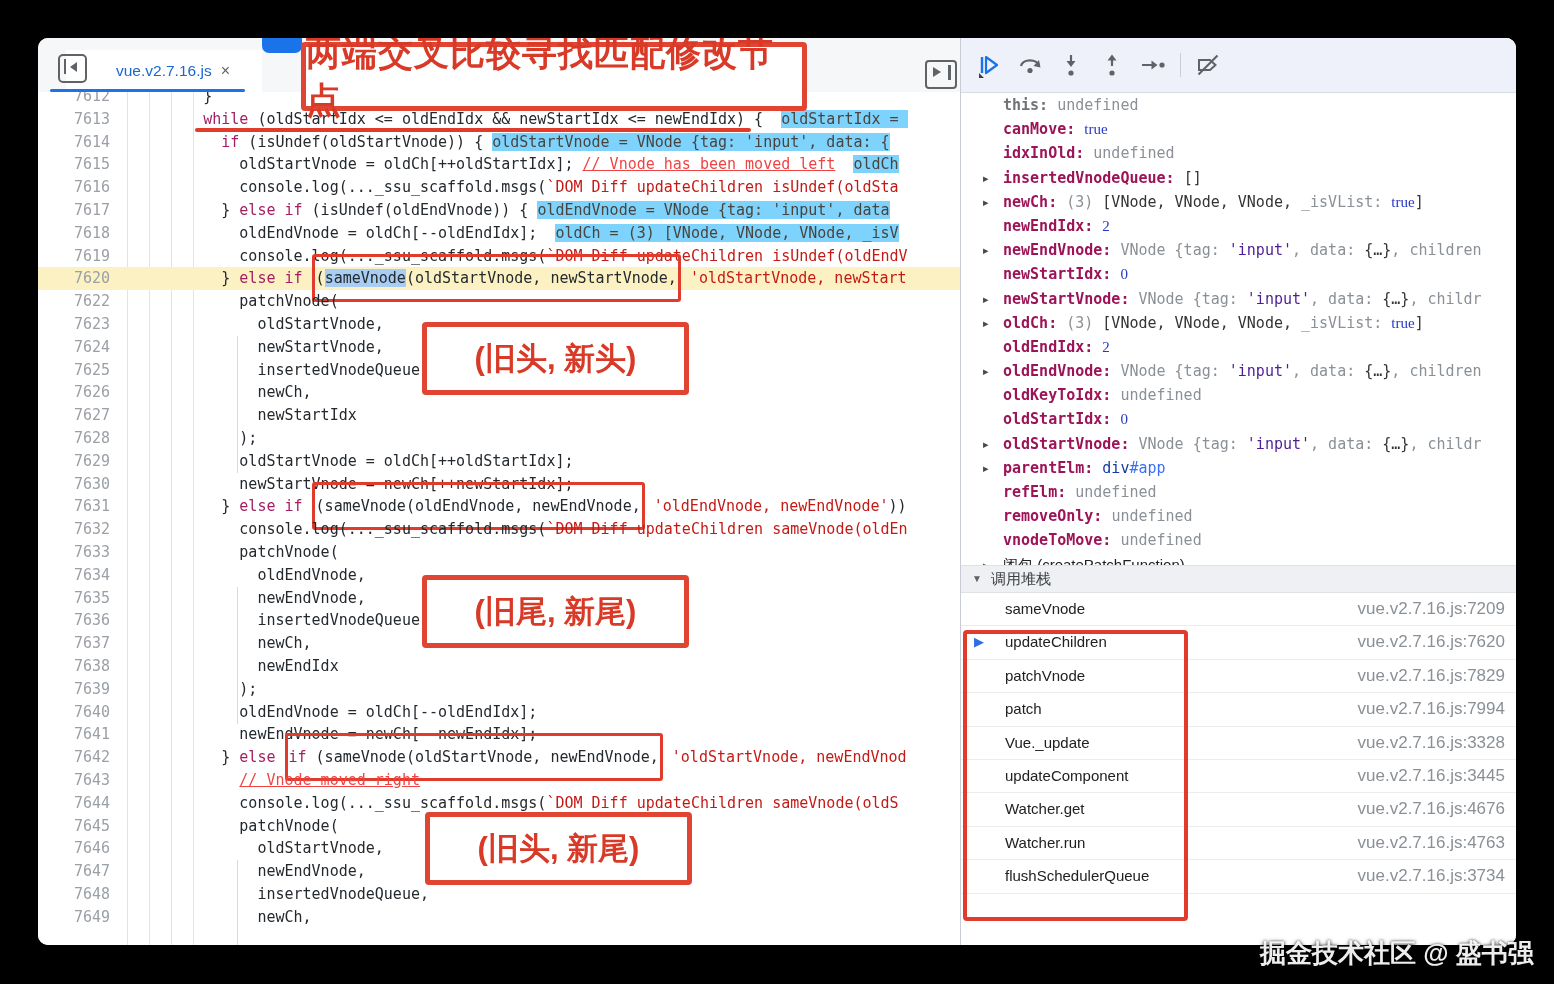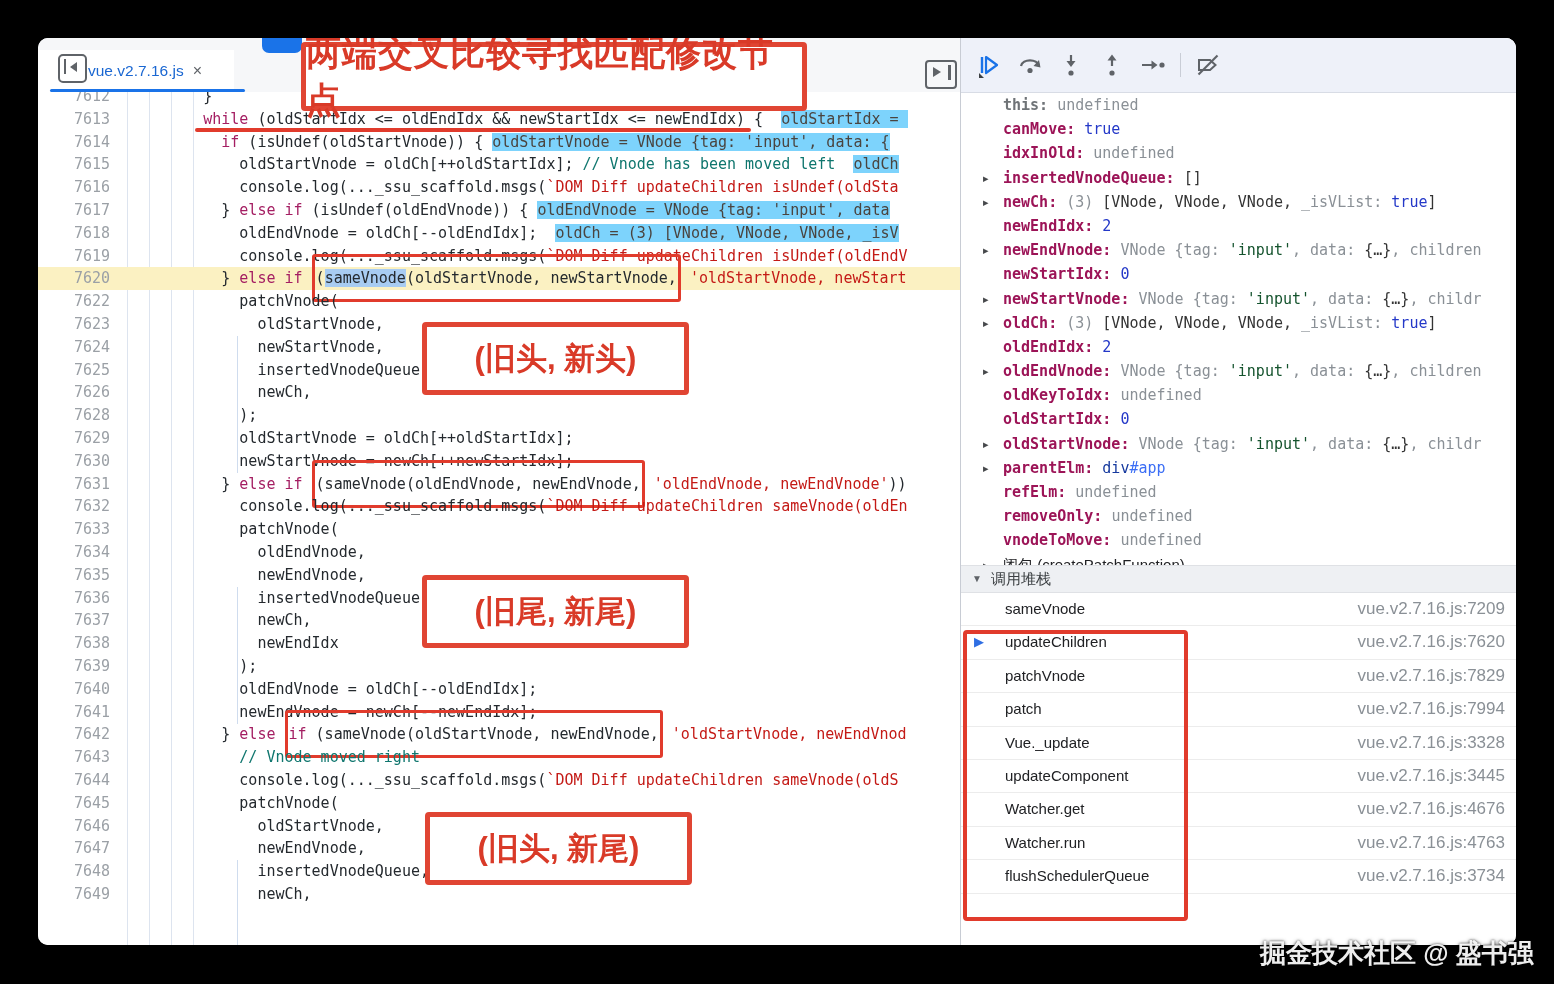--- a/index.html
+++ b/index.html
@@ -7,21 +7,21 @@
   .win{position:absolute;left:38px;top:38px;width:1478px;height:907px;background:#fff;
     border-radius:10px;overflow:hidden;box-shadow:0 8px 30px rgba(0,0,0,.55);}
   
   .tabbar{position:absolute;left:0;top:0;width:922px;height:54px;background:#f6f7f9;
     border-bottom:1px solid #dfe1e5;}
   .navtoggle{position:absolute;left:20px;top:16px;width:25px;height:25px;border:2px solid #5f6368;
     border-radius:5px;}
   .navtoggle .bar{position:absolute;left:4px;top:3px;width:2px;height:15px;background:#5f6368;}
   .navtoggle .tri{position:absolute;left:10px;top:6px;width:0;height:0;border-top:5px solid transparent;
     border-bottom:5px solid transparent;border-right:7px solid #5f6368;}
-  .tab{position:absolute;left:0;top:12px;width:196px;height:42px;background:#fff;
+  .tab{position:absolute;left:28px;top:12px;width:196px;height:42px;background:#fff;
     display:flex;align-items:center;padding-left:50px;box-sizing:border-box;
     font-size:15.5px;color:#1a67d2;}
   .tab .close{color:#5f6368;margin-left:9px;font-size:16px;}
   .tabline{position:absolute;left:12px;top:51px;width:195px;height:3px;background:#1a73e8;border-radius:2px;}
   .bluenub{position:absolute;left:224px;top:0;width:40px;height:15px;background:#1a73e8;border-radius:0 0 7px 7px;}
   .dockicon{position:absolute;left:887px;top:22px;width:28px;height:25px;border:2px solid #5f6368;border-radius:4px;}
   .dockicon .tri{position:absolute;left:6px;top:5px;width:0;height:0;border-top:5.5px solid transparent;
     border-bottom:5.5px solid transparent;border-left:8px solid #5f6368;}
   .dockicon .bar{position:absolute;right:4px;top:3px;width:3px;height:15px;background:#5f6368;}
   
@@ -29,21 +29,21 @@
   .guide{position:absolute;width:1px;background:#dde4ef;top:0;bottom:0;}
   .guide2{position:absolute;width:1px;background:#cfdcee;}
   .lines{position:absolute;left:0;top:-7px;right:0;}
   .line{display:flex;height:22.8px;line-height:22.8px;white-space:pre;
     font-family:"DejaVu Sans Mono","Liberation Mono",monospace;font-size:15px;}
   .line .num{width:74px;padding-right:2px;box-sizing:border-box;text-align:right;color:#9ba0a6;flex:none;}
   .line .txt{margin-left:28px;color:#24292e;}
   .line.cur{background:#fbf1c2;}
   .t-k{color:#a41e62;}
   .t-s{color:#c41a16;}
-  .t-c{color:#0f766e;}
+  .t-c{color:#ef4444;text-decoration:underline;}
   .t-h{background:#7dd3fc;color:#4a443f;}
   .t-w{background:#a8ccf2;}
   .redbox{border:3px solid #e13b2c;border-radius:3px;padding:12px 1px;}
   .underline7613{position:absolute;left:157px;top:90px;width:556px;height:4px;background:#e13b2c;border-radius:2px;z-index:5;}
   
   .anno{position:absolute;background:#fff;border:5px solid #e04533;border-radius:4px;
     display:flex;align-items:center;justify-content:center;color:#d93a28;font-weight:bold;z-index:40;margin-left:7px;}
   .anno.top{left:256px;top:4px;width:496px;height:59px;font-size:35px;letter-spacing:1px;}
   .anno.small{width:257px;height:63px;font-size:31px;}
   .csbox{position:absolute;left:925px;top:592px;width:217px;height:283px;border:4px solid #e13b2c;
@@ -56,23 +56,23 @@
   .ticon{width:28px;height:28px;flex:none;}
   .tsep{width:1px;height:24px;background:#c9cdd6;flex:none;}
   .scope{height:472px;overflow:hidden;}
   .srow{height:24.2px;line-height:24.2px;position:relative;white-space:nowrap;overflow:hidden;
     font-family:"DejaVu Sans Mono","Liberation Mono",monospace;font-size:15px;padding-left:42px;}
   .srow .arr{position:absolute;left:22px;color:#46484b;font-size:11px;font-family:"Liberation Sans",sans-serif;}
   .sn-m{color:#9c1457;font-weight:bold;}
   .sn-g{color:#6f7377;font-weight:bold;}
   .sn-d{color:#202124;font-family:"Liberation Sans",sans-serif;}
   .v-g{color:#8a9096;}
-  .v-b{color:#2438c8;}
+  .v-b{color:#2438c8;font-family:Liberation Serif, serif;}
   .v-d{color:#333;}
-  .v-r{color:#14532d;text-align:center;}
+  .v-r{color:#4c1d95;text-align:center;}
   .v-n{color:#16399e;}
   .v-b2{color:#3b6ef5;}
   .srow .rightval{position:absolute;left:510px;color:#80868b;font-family:"Liberation Sans",sans-serif;}
   .cshead{height:26px;line-height:26px;background:#eef0f3;border-top:1px solid #dfe1e5;
     border-bottom:1px solid #dfe1e5;font-size:15px;color:#3c4043;padding-left:30px;position:relative;}
   .cshead .tri{position:absolute;left:11px;font-size:10px;color:#5f6368;}
   .csrow{height:32.4px;line-height:32.4px;border-bottom:1px solid #ececec;position:relative;
     font-size:15px;color:#202124;padding-left:44px;white-space:nowrap;}
   .csrow .loc{position:absolute;right:11px;color:#8a9096;font-size:17px;}
   .csrow .fa{position:absolute;left:13px;color:#2f6ee3;font-size:13px;}
@@ -118,20 +118,21 @@
         <div class="line"><div class="num">7616</div><div class="txt"><span class="t-p">           </span><span class="t-p">console.log(..._ssu_scaffold.msgs(</span><span class="t-s">`DOM Diff updateChildren isUndef(oldSta</span></div></div>
         <div class="line"><div class="num">7617</div><div class="txt"><span class="t-p">         } </span><span class="t-k">else if</span><span class="t-p"> (isUndef(oldEndVnode)) { </span><span class="t-h">oldEndVnode = VNode {tag: 'input', data</span></div></div>
         <div class="line"><div class="num">7618</div><div class="txt"><span class="t-p">           </span><span class="t-p">oldEndVnode = oldCh[--oldEndIdx];  </span><span class="t-h">oldCh = (3) [VNode, VNode, VNode, _isV</span></div></div>
         <div class="line"><div class="num">7619</div><div class="txt"><span class="t-p">           </span><span class="t-p">console.log(..._ssu_scaffold.msgs(</span><span class="t-s">`DOM Diff updateChildren isUndef(oldEndV</span></div></div>
         <div class="line cur"><div class="num">7620</div><div class="txt"><span class="t-p">         } </span><span class="t-k">else if</span><span class="t-p"> </span><span class="redbox"><span class="t-p">(</span><span class="t-w">sameVnode</span><span class="t-p">(oldStartVnode, newStartVnode,</span></span><span class="t-p"> </span><span class="t-s">'oldStartVnode, newStart</span></div></div>
         <div class="line"><div class="num">7622</div><div class="txt"><span class="t-p">           patchVnode(</span></div></div>
         <div class="line"><div class="num">7623</div><div class="txt"><span class="t-p">             oldStartVnode,</span></div></div>
         <div class="line"><div class="num">7624</div><div class="txt"><span class="t-p">             newStartVnode,</span></div></div>
         <div class="line"><div class="num">7625</div><div class="txt"><span class="t-p">             insertedVnodeQueue,</span></div></div>
         <div class="line"><div class="num">7626</div><div class="txt"><span class="t-p">             newCh,</span></div></div>
+        <div class="line"><div class="num">7627</div><div class="txt"><span class="t-p">             newStartIdx</span></div></div>
         <div class="line"><div class="num">7628</div><div class="txt"><span class="t-p">           );</span></div></div>
         <div class="line"><div class="num">7629</div><div class="txt"><span class="t-p">           oldStartVnode = oldCh[++oldStartIdx];</span></div></div>
         <div class="line"><div class="num">7630</div><div class="txt"><span class="t-p">           newStartVnode = newCh[++newStartIdx];</span></div></div>
         <div class="line"><div class="num">7631</div><div class="txt"><span class="t-p">         } </span><span class="t-k">else if</span><span class="t-p"> </span><span class="redbox"><span class="t-p">(sameVnode(oldEndVnode, newEndVnode,</span></span><span class="t-p"> </span><span class="t-s">'oldEndVnode, newEndVnode'</span><span class="t-p">))</span></div></div>
         <div class="line"><div class="num">7632</div><div class="txt"><span class="t-p">           </span><span class="t-p">console.log(..._ssu_scaffold.msgs(</span><span class="t-s">`DOM Diff updateChildren sameVnode(oldEn</span></div></div>
         <div class="line"><div class="num">7633</div><div class="txt"><span class="t-p">           patchVnode(</span></div></div>
         <div class="line"><div class="num">7634</div><div class="txt"><span class="t-p">             oldEndVnode,</span></div></div>
         <div class="line"><div class="num">7635</div><div class="txt"><span class="t-p">             newEndVnode,</span></div></div>
         <div class="line"><div class="num">7636</div><div class="txt"><span class="t-p">             insertedVnodeQueue,</span></div></div>
         <div class="line"><div class="num">7637</div><div class="txt"><span class="t-p">             newCh,</span></div></div>

